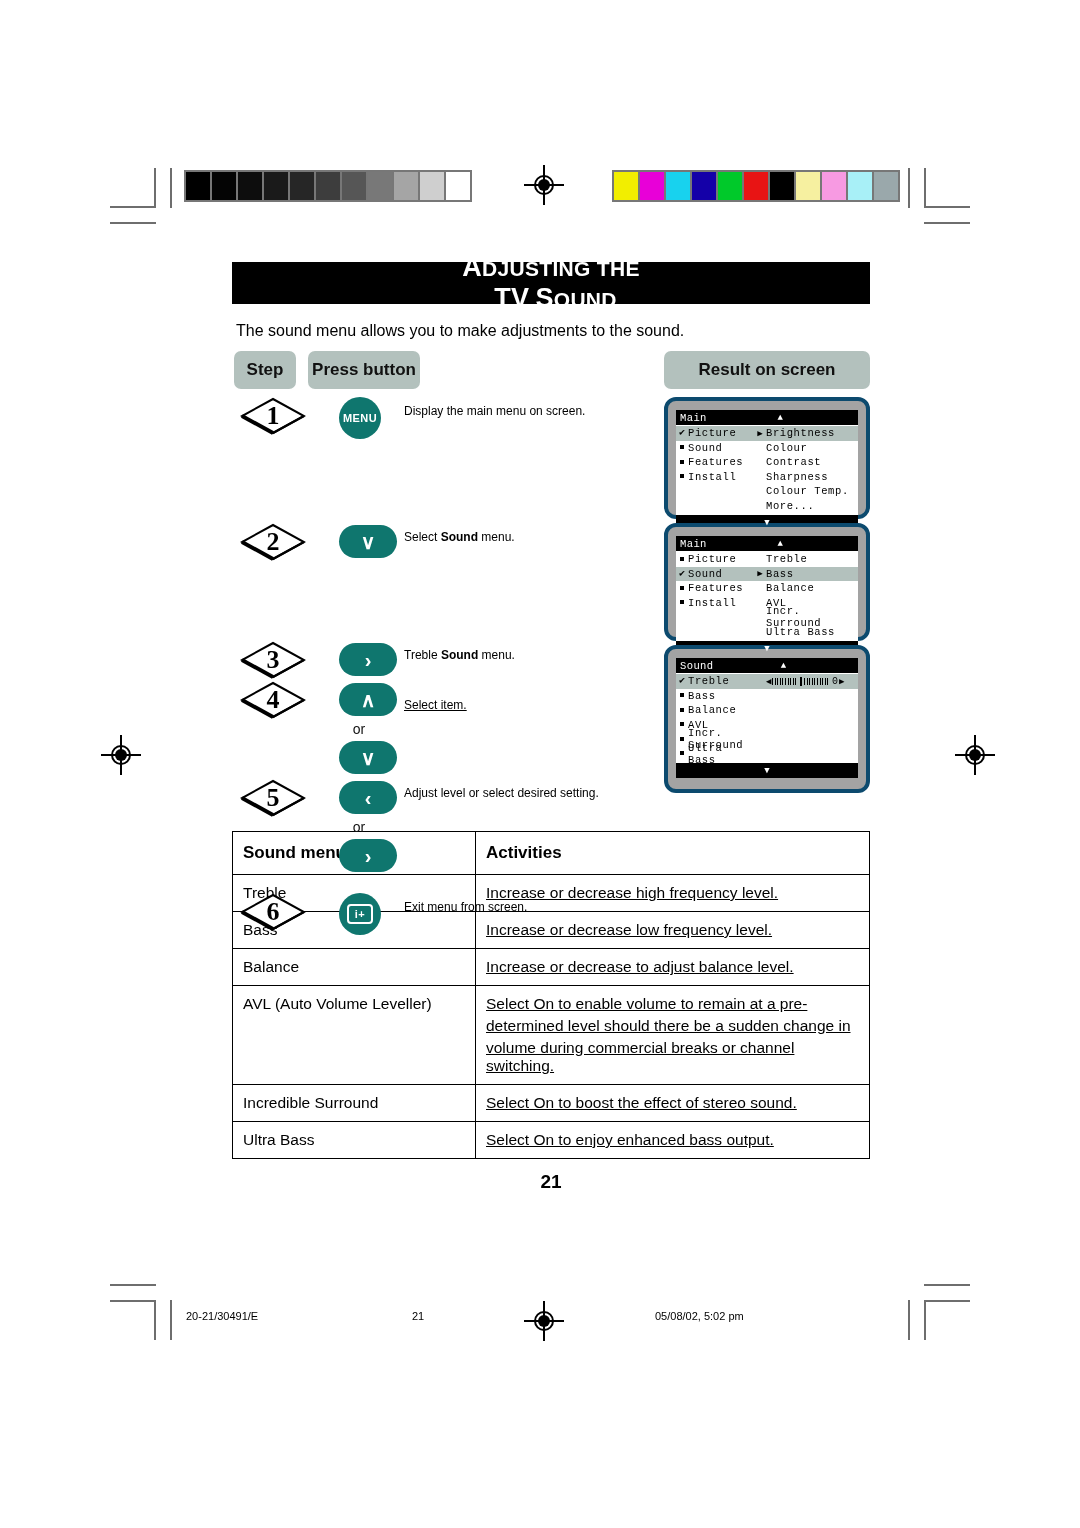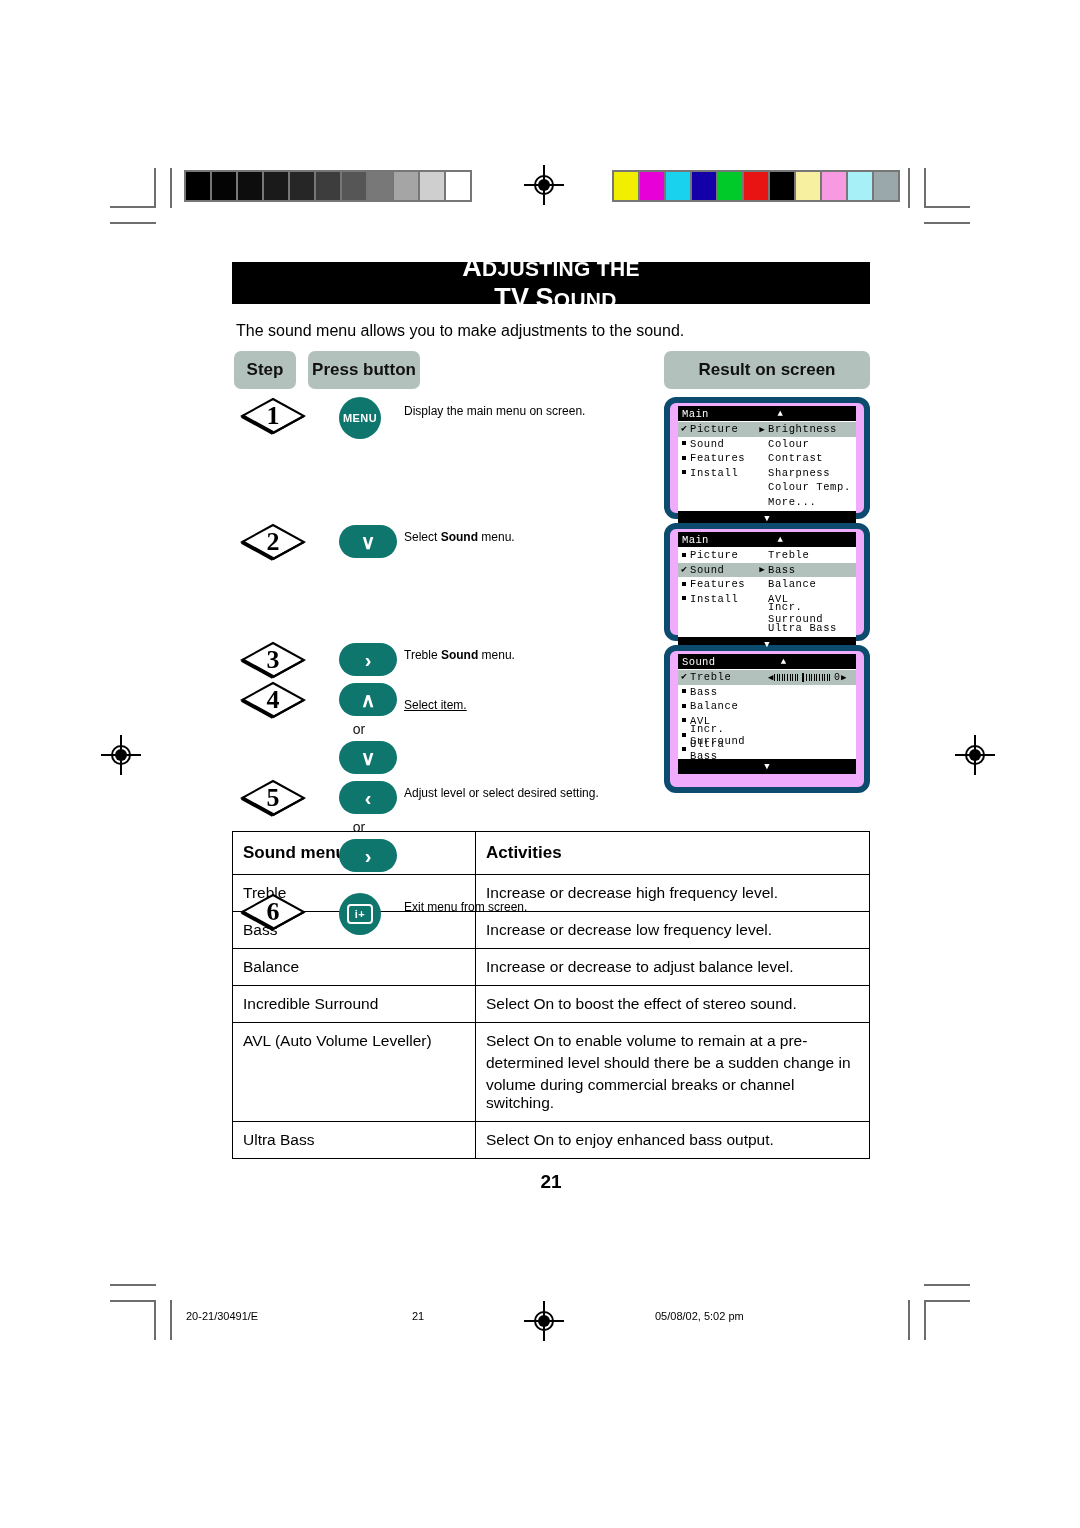--- a/index.html
+++ b/index.html
@@ -93,23 +93,23 @@
   .btn-label { position:absolute; left:98px; width:58px; text-align:center; font-size:14px; color:#111; }
 
   .step-txt { position: absolute; left: 172px; font-size: 12px; line-height: 1.45; width: 260px; }
   .step-txt b { font-weight: bold; }
 
   
   .screens {
     position: absolute; left: 432px; top: 0; width: 206px;
   }
   .tvframe {
-    border: 6px solid #0c4a6e; border-radius: 12px;
-    background: #f0abfc; box-sizing: border-box;
-    padding: 3px 8px;
+    border: 4px solid #0c4a6e; border-radius: 12px;
+    background: #a3a3a3; box-sizing: border-box;
+    padding: 9px 8px;
   }
   .osd { background: #fff; font-family: "Liberation Mono", monospace; font-size: 10.5px; }
   .osd-bar {
     background:#000; color:#fff; height:15px;
     display:flex; align-items:center; padding:0 4px; box-sizing:border-box;
     letter-spacing:.4px;
   }
   .osd-bar .lbl { flex: 0 0 auto; }
   .osd-bar .arrow { flex: 1 1 auto; text-align: center; font-size: 9px; }
   .osd-bot {
@@ -134,21 +134,21 @@
   .slider .val { margin:0 1px; font-family:"Liberation Mono", monospace; font-size:10px;}
 
   
   .tbl { width: 638px; border-collapse: collapse; margin-top: 14px; }
   .tbl td, .tbl th {
     border: 1.5px solid #000; vertical-align: top;
     padding: 9px 10px; font-size: 15.5px; text-align: left; font-weight: normal;
   }
   .tbl th { font-weight: bold; font-size: 17px; padding: 11px 10px; }
   .tbl .c1 { width: 222px; }
-  .tbl td p { margin: 0 0 4px 0; }
+  .tbl td p { margin: 0 0 4px 0; text-decoration: underline; }
   .tbl td p:last-child { margin-bottom: 0; }
 
   .pageno { text-align:center; font-weight:bold; font-size:19px; margin-top:12px; }
 
   
   .footer { position:absolute; left:0; top:1310px; width:1080px; font-size:11px; color:#000; }
   .footer .f { position:absolute; white-space:nowrap; }
 </style>
 </head>
 <body>
@@ -510,31 +510,31 @@
             <p>Increase or decrease low frequency level.</p>
           </td>
         </tr>
         <tr>
           <td class="c1">Balance</td>
           <td>
             <p>Increase or decrease to adjust balance level.</p>
           </td>
         </tr>
         <tr>
-          <td class="c1">Incredible Surround</td>
-          <td>
-            <p>Select On to boost the effect of stereo sound.</p>
-          </td>
-        </tr>
-        <tr>
           <td class="c1">AVL (Auto Volume Leveller)</td>
           <td>
             <p>Select On to enable volume to remain at a pre-</p>
             <p>determined level should there be a sudden change in</p>
             <p>volume during commercial breaks or channel switching.</p>
+          </td>
+        </tr>
+        <tr>
+          <td class="c1">Incredible Surround</td>
+          <td>
+            <p>Select On to boost the effect of stereo sound.</p>
           </td>
         </tr>
         <tr>
           <td class="c1">Ultra Bass</td>
           <td>
             <p>Select On to enjoy enhanced bass output.</p>
           </td>
         </tr>
       </tbody>
   </table>

